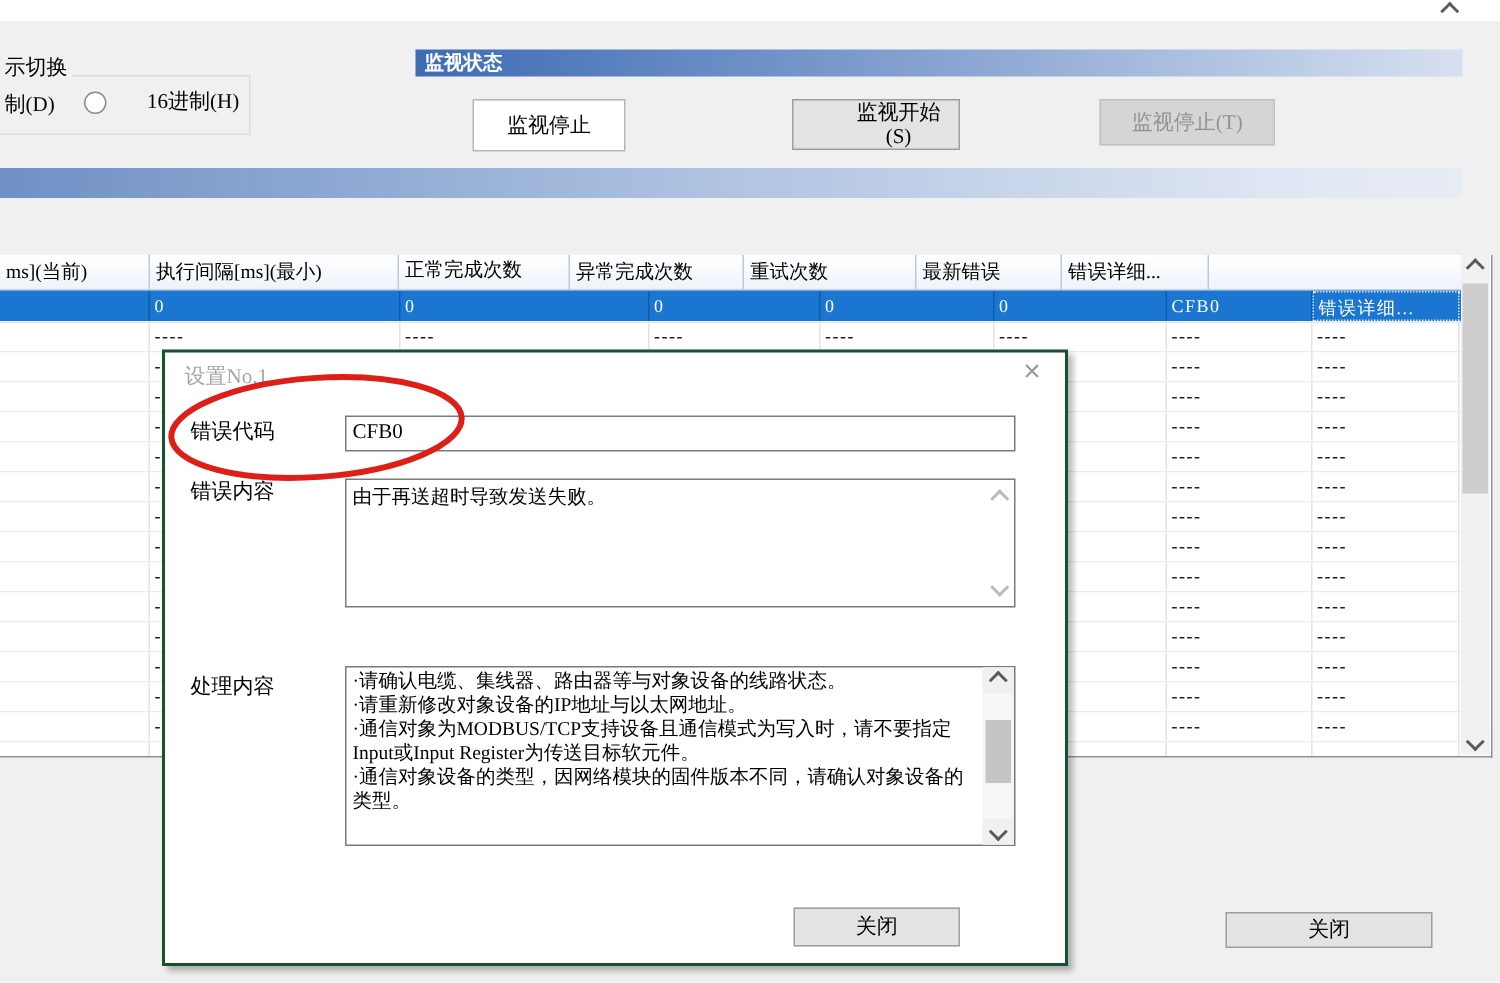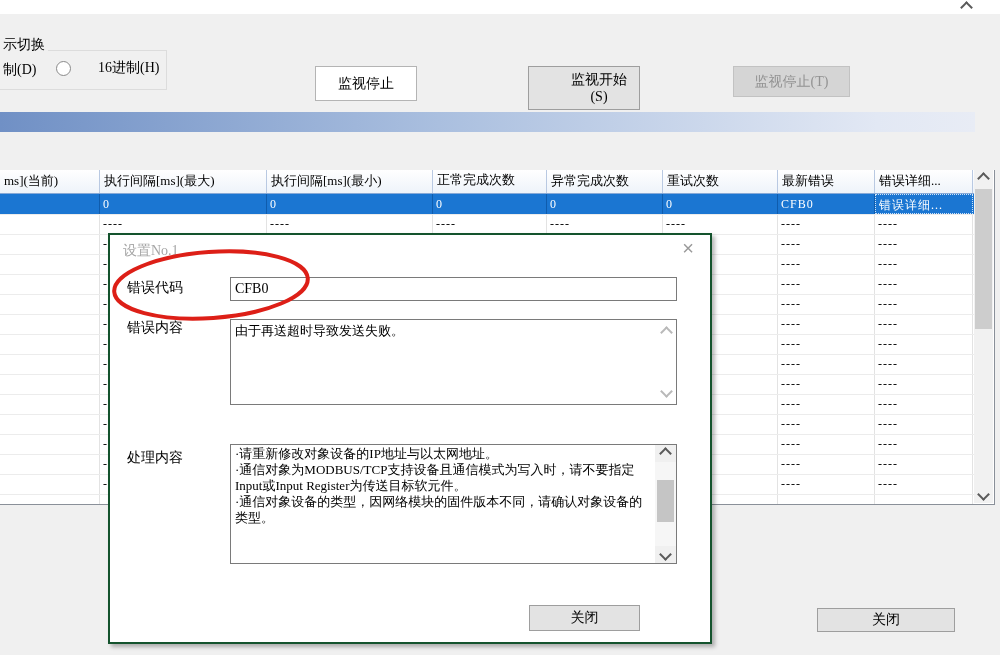--- a/index.html
+++ b/index.html
@@ -34,21 +34,21 @@
   .status-box{
     position:absolute;left:315px;top:66px;width:100px;height:33px;
     background:#fff;border:1px solid #b4b4b4;
     display:flex;align-items:center;justify-content:center;font-size:14px;
   }
   .btn{
     background:#e3e3e3;border:1px solid #9e9e9e;font-size:14px;
     display:flex;align-items:center;justify-content:center;
     font-family:"Liberation Serif","DejaVu Serif",serif;cursor:default;
   }
-  .btn-start{position:absolute;left:528px;top:66px;width:112px;height:44px;padding-left:36px;}
+  .btn-start{position:absolute;left:528px;top:66px;width:112px;height:34px;padding-left:36px;}
   .btn-stop-disabled{
     position:absolute;left:733px;top:66px;width:117px;height:31px;
     background:#d5d5d5;border:1px solid #c2c2c2;color:#929292;
   }
 
   
   .blue-band{
     position:absolute;left:0;top:112px;width:975px;height:20px;
     background:linear-gradient(to right,#7090c5,#aabfdf 45%,#e2e8f4 90%,#e8ecf5);
   }
@@ -130,30 +130,30 @@
   <div class="groupbox"></div>
   <div class="groupbox-label">示切换</div>
   <div class="radio-opt1">
     <span>制(D)</span>
   </div>
   <div class="radio-opt2">
     <span class="radio-circle"></span>
     <span>16进制(H)</span>
   </div>
 
+  <div class="monitor-header">监视状态</div>
   <div class="status-box">监视停止</div>
   <button class="btn btn-start">监视开始(S)</button>
   <button class="btn btn-stop-disabled">监视停止(T)</button>
 
   <div class="blue-band"></div>
 
   <div class="table">
     <div class="thead" id="thead">
         <div class="th" style="width: 100px;">ms](当前)</div>
-        <div class="th" style="width: 167px;">执行间隔[ms](最大)</div>
         <div class="th" style="width: 166px;">执行间隔[ms](最小)</div>
         <div class="th" style="width: 114px; font-family: Liberation Mono, monospace;">正常完成次数</div>
         <div class="th" style="width: 116px;">异常完成次数</div>
         <div class="th" style="width: 115px;">重试次数</div>
         <div class="th" style="width: 97px;">最新错误</div>
         <div class="th" style="width: 98px;">错误详细...</div>
       </div>
     <div class="tbody" id="tbody">
         <div class="tr selected">
           <div class="td" style="width: 100px;"></div>
@@ -338,20 +338,21 @@
 
     <div class="dlg-label lbl-content">错误内容</div>
     <div class="dlg-textarea ta-content">
       <span>由于再送超时导致发送失败。</span>
       <span class="ta-chev t chev up light"></span>
       <span class="ta-chev b chev down light"></span>
     </div>
 
     <div class="dlg-label lbl-action">处理内容</div>
     <div class="dlg-textarea ta-action" id="actionArea">
+        <div class="item">·请确认电缆、集线器、路由器等与对象设备的线路状态。</div>
         <div class="item">·请重新修改对象设备的IP地址与以太网地址。</div>
         <div class="item">·通信对象为MODBUS/TCP支持设备且通信模式为写入时，请不要指定Input或Input Register为传送目标软元件。</div>
         <div class="item">·通信对象设备的类型，因网络模块的固件版本不同，请确认对象设备的类型。</div>
       </div>
     <div class="ta-scroll">
       <div class="vs-btn vs-up">
           <span class="chev up"></span>
         </div>
       <div class="vs-thumb"></div>
       <div class="vs-btn vs-down">

